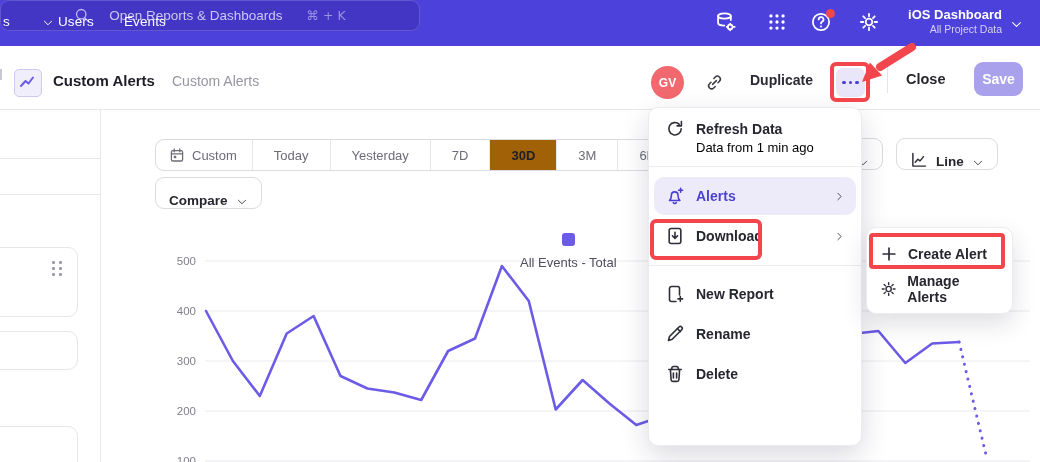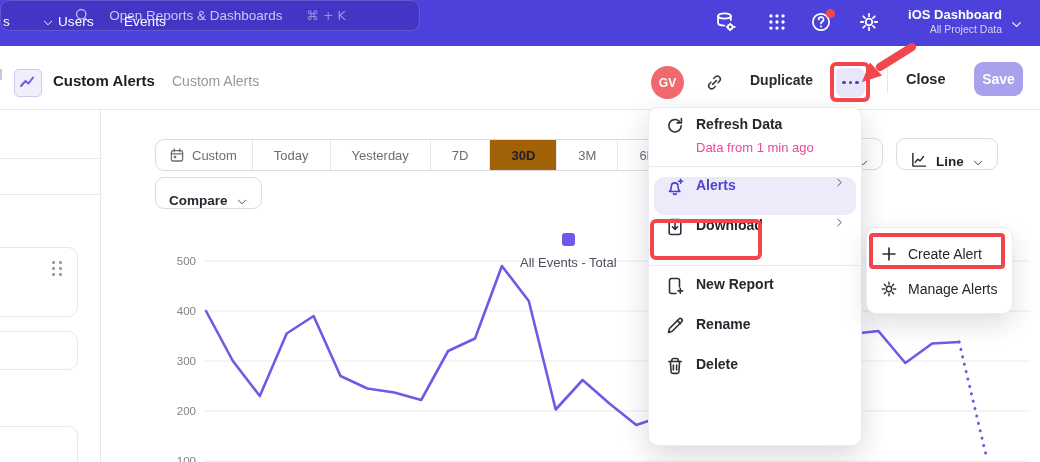--- a/index.html
+++ b/index.html
@@ -71,34 +71,34 @@
 
   
   #legend{left:520px;top:233px;display:flex;align-items:center;gap:9px;z-index:15;flex-direction:column;}
   #legend .sq{width:13px;height:13px;border-radius:3px;background:#6C5BE7;}
   #legend .lt{font-size:13px;color:#4E4E5E;}
   #chart{left:0;top:226px;z-index:14;pointer-events:none;}
 
   
   #menu{left:648px;top:107px;width:214px;height:339px;background:#fff;border:1px solid #ECECF0;border-radius:10px;
     box-shadow:0 10px 28px rgba(25,25,60,.16);z-index:60;box-sizing:border-box;padding-top:8px;}
-  .m-row{display:flex;margin:0 5px;padding:0 11px;height:36px;border-radius:10px;
+  .m-row{display:flex;align-items:center;margin:0 5px;padding:0 11px;height:36px;border-radius:10px;
     font-size:14px;font-weight:600;color:#26262F;}
   .m-row .mi{width:20px;height:20px;margin-right:11px;color:#2F2F3A;flex:none;display:flex;align-items:center;justify-content:center;}
   .m-row.hl{background:#EDEBFA;color:#4E43CE;}
   .m-row.hl .mi,.m-row.hl .chev{color:#4A3FD0;}
-  .m-sub{margin:-2px 5px 0 47px;font-size:13px;color:#ec4899;height:16px;line-height:16px;}
+  .m-sub{margin:-2px 5px 0 47px;font-size:13px;color:#000000;height:16px;line-height:16px;}
   .m-sep{height:1px;background:#ECECF0;margin:10px 0;}
   .m-short{margin-left:auto;font-size:13px;font-weight:400;color:#8F8F9A;font-family:"DejaVu Sans",sans-serif;}
   .m-chev{margin-left:auto;display:flex;align-items:center;color:#3A3A42;}
 
   
   #submenu{left:866px;top:227px;width:147px;height:87px;background:#fff;border:1px solid #ECECF0;border-radius:10px;
     box-shadow:0 10px 24px rgba(25,25,60,.14);z-index:62;box-sizing:border-box;padding-top:8px;}
-  .s-row{display:flex;align-items:center;height:35px;padding:0 13px;font-size:14px;font-weight:400;color:#26262F;}
+  .s-row{display:flex;align-items:center;height:35px;padding:0 13px;font-size:14px;font-weight:700;color:#26262F;}
   .s-row .mi{width:18px;height:18px;margin-right:10px;color:#2F2F3A;display:flex;align-items:center;justify-content:center;}
 
   
   .red-box{position:absolute;border:4px solid #F2464C;border-radius:6px;z-index:70;box-sizing:border-box;}
   #rb-dots{left:830px;top:62px;width:40px;height:40px;}
   #rb-alerts{left:650px;top:219px;width:112px;height:41px;}
   #rb-create{left:869px;top:233px;width:136px;height:36px;border-radius:4px;}
   #arrow{left:835px;top:42px;z-index:70;}
 </style>
 </head>

